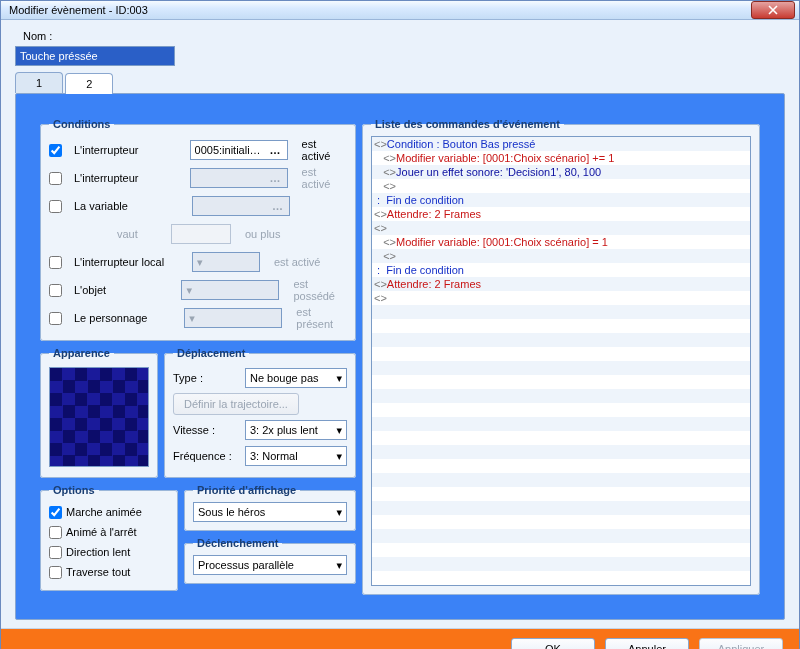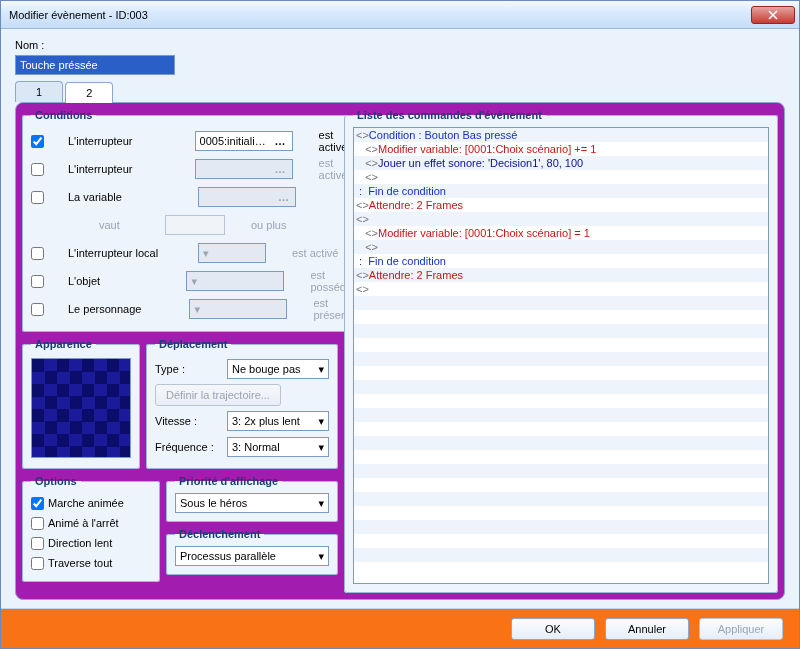--- a/index.html
+++ b/index.html
@@ -4,39 +4,39 @@
 <style>
   * { box-sizing: border-box; font-family: "Segoe UI", Tahoma, sans-serif; font-size: 11px; }
   body { margin: 0; background: #d4e4f5; }
   .window { width: 800px; height: 649px; background: #eaf2fb; border: 1px solid #6a8abf; display: flex; flex-direction: column; }
   .titlebar { height: 28px; background: linear-gradient(#f5faff,#d9eaff 40%,#c5ddf6); display: flex; align-items: center; padding: 0 4px 0 8px; border-bottom: 1px solid #9ab6d9; }
   .titlebar-text { flex: 1; color: #000; }
   .close-btn { width: 44px; height: 18px; background: linear-gradient(#e5a3a1,#c83b31); border: 1px solid #8a2a22; border-radius: 3px; color: #fff; display: flex; align-items: center; justify-content: center; cursor: pointer; }
   .close-btn svg { width: 10px; height: 10px; }
 
   .top-area { padding: 10px 14px 6px 14px; display: flex; align-items: flex-start; gap: 20px; }
-  .name-block label { display: block; margin-bottom: 4px; color: #000; }
+  .name-block label { display: block; margin-bottom: 4px; color: #000; margin-left: 8px; }
   .name-input { width: 160px; height: 20px; border: 1px solid #7a9bc6; background: #2a5fc7; color: #fff; padding: 0 4px; }
   .page-btns { display: flex; gap: 12px; margin-left: auto; }
   .page-btn { width: 92px; height: 34px; background: linear-gradient(#fdfdfe,#e8eff9); border: 1px solid #8aa7cf; border-radius: 3px; cursor: pointer; text-align: center; line-height: 1.2; padding-top: 3px; }
   .page-btn.disabled { color: #9aa5b3; background: linear-gradient(#f5f7fa,#eaeef4); border-color: #b7c4d6; cursor: default; }
 
   .tabs-row { padding: 0 14px; display: flex; gap: 0; }
   .tab { padding: 4px 20px; border: 1px solid #8aa7cf; border-bottom: none; background: linear-gradient(#f7fbff,#e4eef9); border-radius: 4px 4px 0 0; margin-right: 2px; cursor: pointer; }
   .tab.inactive { background: #dbe7f4; }
   .tab.active { background: #fff; position: relative; top: 1px; }
 
-  .main-panel { margin: 0 14px 8px 14px; border: 1px solid #8aa7cf; background: #a21caf; flex: 1; display: flex; padding: 6px; gap: 6px; border-radius: 8px; }
+  .main-panel { margin: 0 14px 8px 14px; border: 1px solid #8aa7cf; background: #3b82f6; flex: 1; display: flex; padding: 24px; gap: 6px; border-radius: 2px; }
   .left-col { width: 316px; display: flex; flex-direction: column; gap: 6px; }
   .right-col { flex: 1; display: flex; flex-direction: column; }
 
   fieldset { border: 1px solid #9ab6d9; border-radius: 3px; margin: 0; padding: 6px 8px 8px 8px; background: #eef4fb; }
   legend { padding: 0 4px; color: #1b3f73; font-weight: bold; }
 
-  .cond-row { display: flex; align-items: center; height: 28px; gap: 20px; }
+  .cond-row { display: flex; align-items: center; height: 28px; gap: 8px; }
   .cond-row input[type=checkbox] { margin: 0 4px 0 0; }
   .cond-label { width: 110px; }
   .cond-field { flex: 0 0 98px; height: 20px; border: 1px solid #7a9bc6; background: #fff; padding: 0 4px; display: flex; align-items: center; }
   .cond-field.disabled { background: #e3e9f2; color: #9aa5b3; }
   .cond-field .ellipsis { margin-left: auto; font-weight: bold; padding: 0 2px; cursor: pointer; }
   .cond-suffix { margin-left: 6px; color: #9aa5b3; }
   .cond-suffix.active { color: #000; }
   .vaut-row { padding-left: 68px; }
   .spin { width: 60px; height: 20px; border: 1px solid #b7c4d6; background: #f0f3f8; display: flex; align-items: center; padding: 0 4px; }
 

